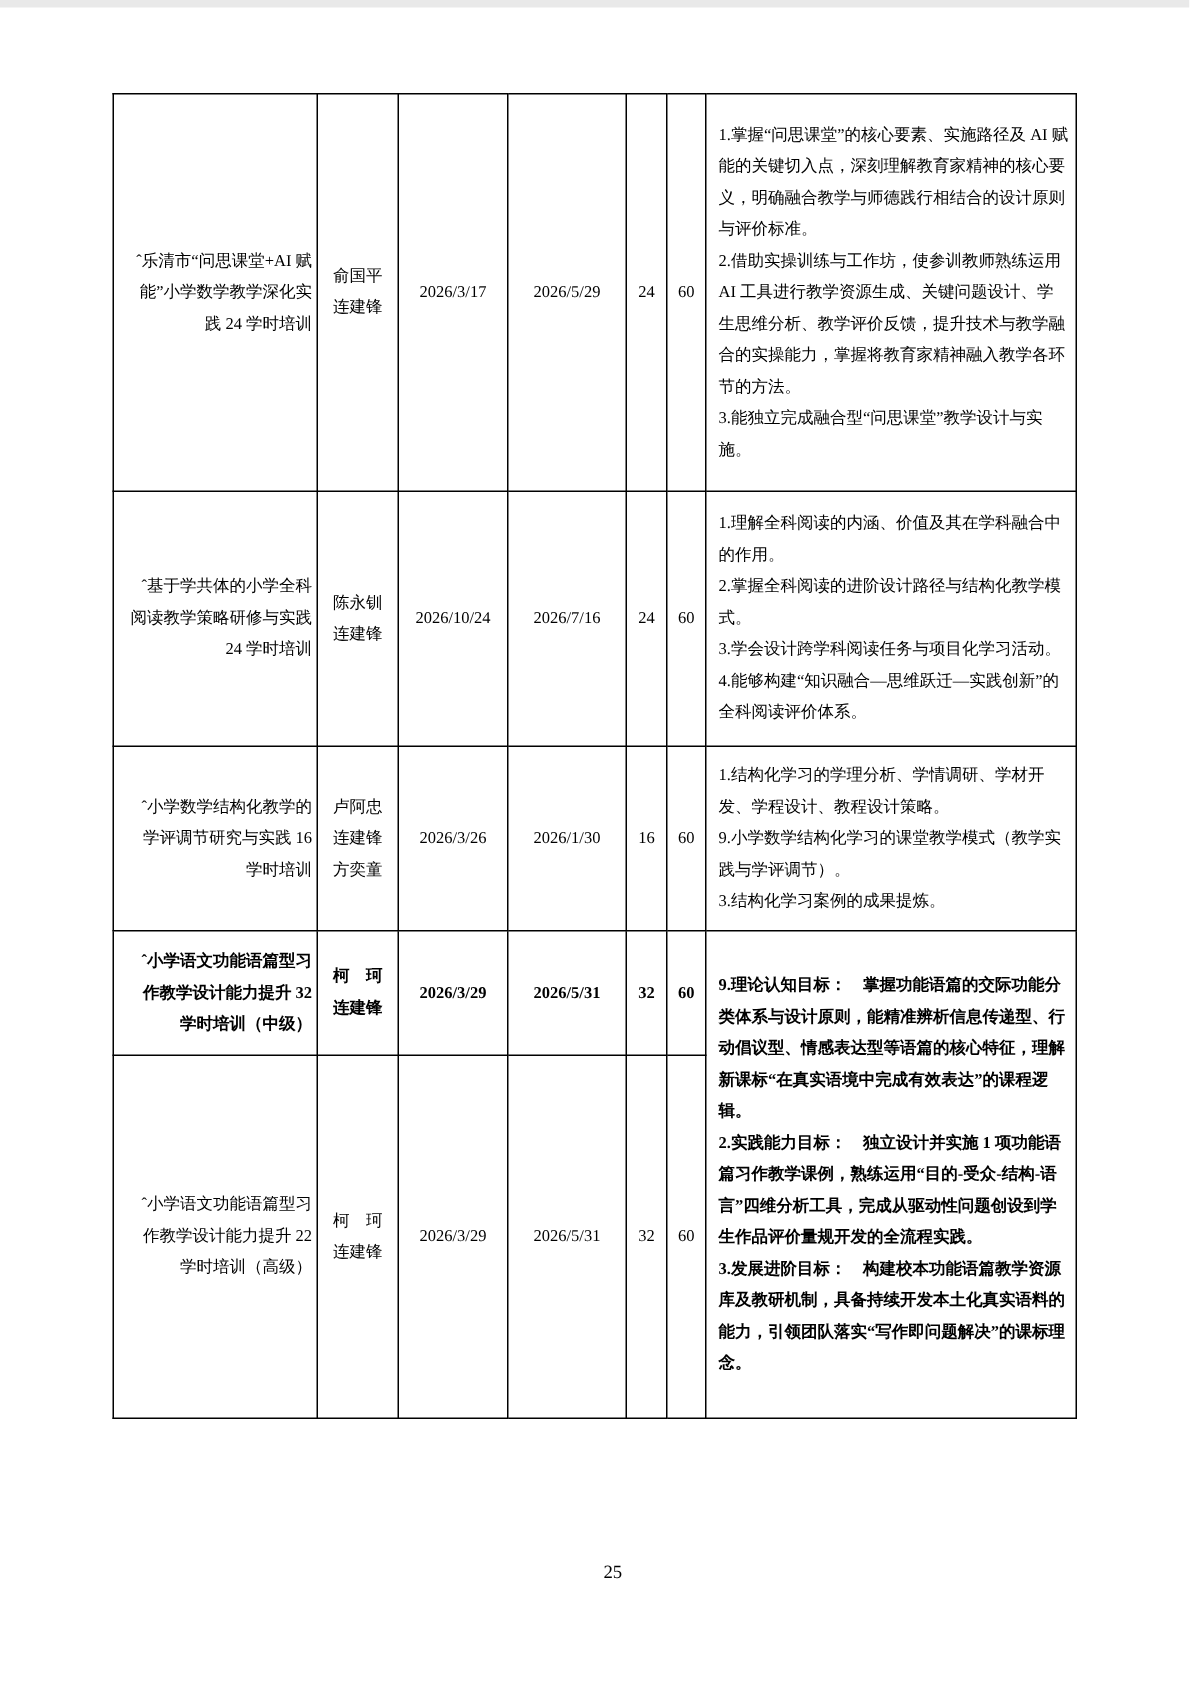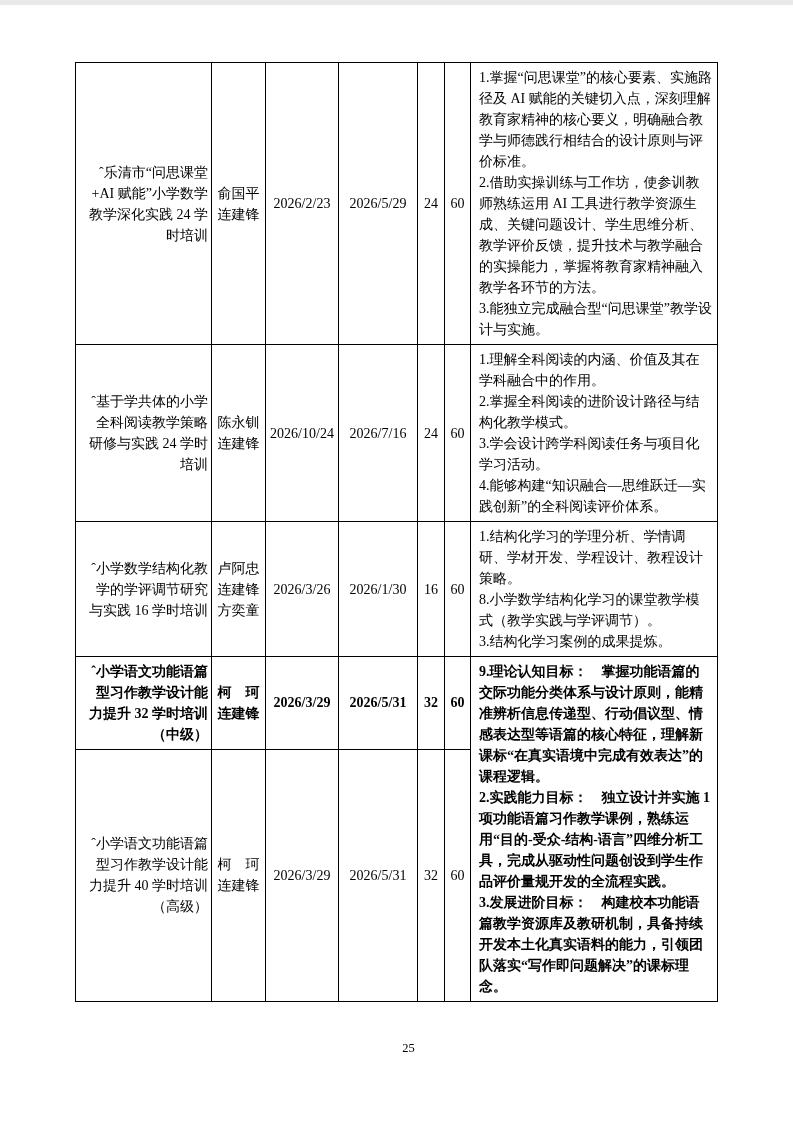--- a/index.html
+++ b/index.html
@@ -19,21 +19,21 @@
   table.schedule {
     position: absolute; left: 75px; top: 62px;
     width: 642px;
     border-collapse: collapse;
     table-layout: fixed;
     border: 1.5px solid #000;
   }
   table.schedule td {
     border: 1px solid #000;
     vertical-align: middle;
-    font-size: 14px;
+    font-size: 11px;
     line-height: 21px;
     color: #000;
     overflow: hidden;
   }
   tr.r1 { height: 265px; }
   tr.r2 { height: 170px; }
   tr.r3 { height: 123px; }
   tr.r4 { height: 83px; font-weight: bold;  }
   tr.r5 { height: 242px; }
   td.name-cell {
@@ -75,21 +75,21 @@
     <col style="width:79px">
     <col style="width:27px">
     <col style="width:26px">
     <col style="width:247px">
   </colgroup>
   <tbody>
     <tr class="r1">
       <td class="name-cell">ˆ乐清市“问思课堂+AI 赋能”小学数学教学深化实践 24 学时培训</td>
       <td class="center-cell pre">俞国平
 连建锋</td>
-      <td class="center-cell">2026/2/23</td>
+      <td class="center-cell">2026/3/17</td>
       <td class="center-cell">2026/5/29</td>
       <td class="center-cell">24</td>
       <td class="center-cell">60</td>
       <td class="objectives-cell">1.掌握“问思课堂”的核心要素、实施路径及 AI 赋能的关键切入点，深刻理解教育家精神的核心要义，明确融合教学与师德践行相结合的设计原则与评价标准。
 2.借助实操训练与工作坊，使参训教师熟练运用 AI 工具进行教学资源生成、关键问题设计、学生思维分析、教学评价反馈，提升技术与教学融合的实操能力，掌握将教育家精神融入教学各环节的方法。
 3.能独立完成融合型“问思课堂”教学设计与实施。</td>
     </tr>
     <tr class="r2">
       <td class="name-cell">ˆ基于学共体的小学全科阅读教学策略研修与实践 24 学时培训</td>
       <td class="center-cell pre">陈永钏
@@ -106,37 +106,37 @@
     <tr class="r3">
       <td class="name-cell">ˆ小学数学结构化教学的学评调节研究与实践 16 学时培训</td>
       <td class="center-cell pre">卢阿忠
 连建锋
 方奕童</td>
       <td class="center-cell">2026/3/26</td>
       <td class="center-cell">2026/1/30</td>
       <td class="center-cell">16</td>
       <td class="center-cell">60</td>
       <td class="objectives-cell">1.结构化学习的学理分析、学情调研、学材开发、学程设计、教程设计策略。
-8.小学数学结构化学习的课堂教学模式（教学实践与学评调节）。
+9.小学数学结构化学习的课堂教学模式（教学实践与学评调节）。
 3.结构化学习案例的成果提炼。</td>
     </tr>
     <tr class="r4">
       <td class="name-cell">ˆ小学语文功能语篇型习作教学设计能力提升 32 学时培训（中级）</td>
       <td class="center-cell pre">柯　珂
 连建锋</td>
       <td class="center-cell">2026/3/29</td>
       <td class="center-cell">2026/5/31</td>
       <td class="center-cell">32</td>
       <td class="center-cell">60</td>
       <td class="objectives-cell" rowspan="2">9.理论认知目标：　掌握功能语篇的交际功能分类体系与设计原则，能精准辨析信息传递型、行动倡议型、情感表达型等语篇的核心特征，理解新课标“在真实语境中完成有效表达”的课程逻辑。
 2.实践能力目标：　独立设计并实施 1 项功能语篇习作教学课例，熟练运用“目的-受众-结构-语言”四维分析工具，完成从驱动性问题创设到学生作品评价量规开发的全流程实践。
 3.发展进阶目标：　构建校本功能语篇教学资源库及教研机制，具备持续开发本土化真实语料的能力，引领团队落实“写作即问题解决”的课标理念。</td>
     </tr>
     <tr class="r5">
-      <td class="name-cell">ˆ小学语文功能语篇型习作教学设计能力提升 40 学时培训（高级）</td>
+      <td class="name-cell">ˆ小学语文功能语篇型习作教学设计能力提升 22 学时培训（高级）</td>
       <td class="center-cell pre">柯　珂
 连建锋</td>
       <td class="center-cell">2026/3/29</td>
       <td class="center-cell">2026/5/31</td>
       <td class="center-cell">32</td>
       <td class="center-cell">60</td>
     </tr>
   </tbody>
 </table>
 

